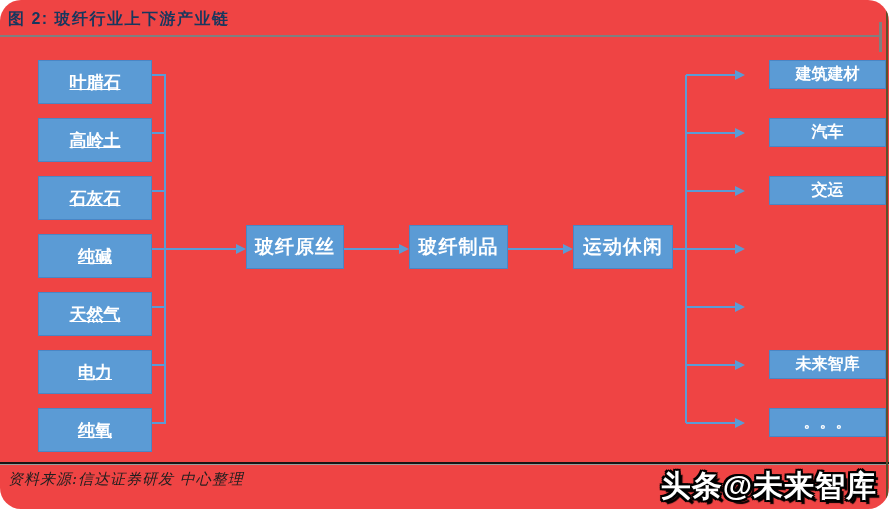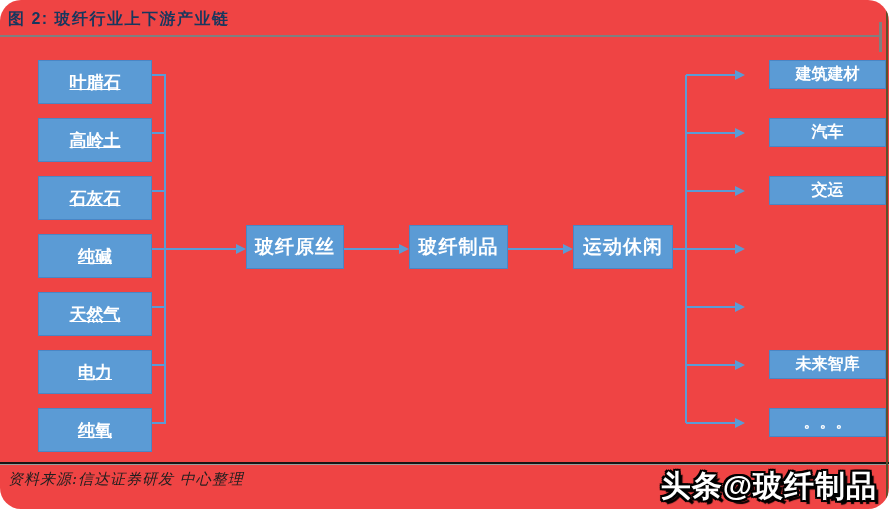--- a/index.html
+++ b/index.html
@@ -109,16 +109,16 @@
   <div class="node chain" style="left:573px;width:100px;">运动休闲</div>
 
   <div class="node down r0">建筑建材</div>
   <div class="node down r1">汽车</div>
   <div class="node down r2">交运</div>
   <div class="node down r5">未来智库</div>
   <div class="node down r6">。。。</div>
 
   <div class="bottom-rule"></div>
   <div class="source-note">资料来源:信达证券研发 中心整理</div>
-  <div class="watermark">头条@玻纤制品</div>
+  <div class="watermark">头条@未来智库</div>
   <div class="edge-line"></div>
 
 </div>
 
 </body></html>

